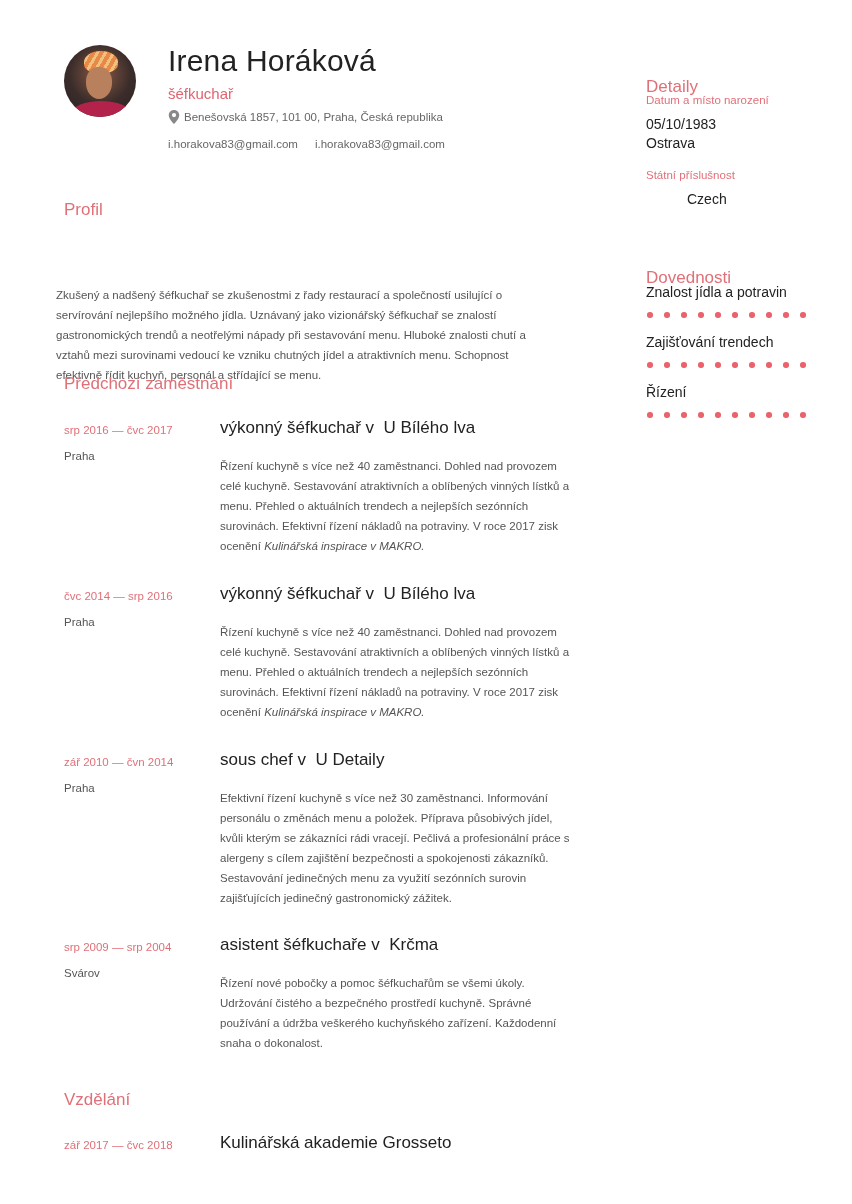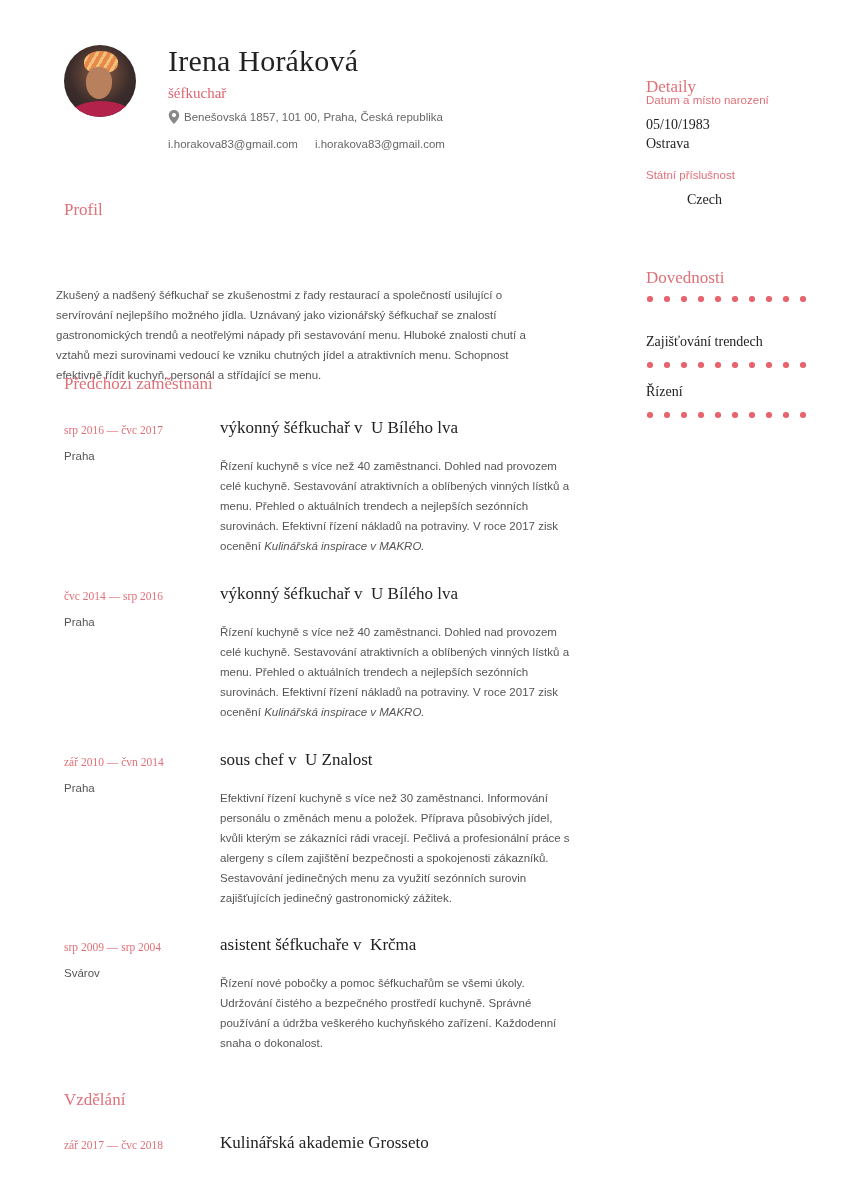--- a/index.html
+++ b/index.html
@@ -1,19 +1,19 @@
 <!DOCTYPE html>
 <html><head>
 <meta charset="utf-8">
 <style>
   * { box-sizing: border-box; margin: 0; padding: 0; }
   html, body { width: 852px; height: 1204px; background: #ffffff; overflow: hidden; }
   body { position: relative; font-family: "Liberation Sans", sans-serif; color: #222; }
 
-  .serif { font-family: Liberation Serif, serif; }
+  .serif { font-family: Liberation Sans, sans-serif; }
   .sans { font-family: Liberation Sans, sans-serif; }
 
   
   .avatar {
     position: absolute; left: 64px; top: 45px; width: 72px; height: 72px;
     border-radius: 50%; overflow: hidden;
     background: radial-gradient(circle at 50% 40%, #8a5a45 0%, #3a2c2a 55%, #2a2424 100%);
   }
   .avatar .turban {
     position: absolute; left: 20px; top: 6px; width: 34px; height: 22px;
@@ -120,21 +120,21 @@
 <div class="job" style="top:584px;">
   <div class="dates serif">čvc 2014 — srp 2016</div>
   <div class="city sans">Praha</div>
   <div class="role serif">výkonný šéfkuchař v  U Bílého lva</div>
   <div class="desc sans"><span>Řízení kuchyně s více než 40 zaměstnanci. Dohled nad provozem celé kuchyně.  Sestavování atraktivních a oblíbených vinných lístků a menu. Přehled o aktuálních trendech a nejlepších sezónních surovinách. Efektivní řízení nákladů na potraviny. V roce 2017 zisk ocenění </span><em>Kulinářská inspirace v MAKRO.</em></div>
 </div>
 
 <div class="job" style="top:750px;">
   <div class="dates serif">zář 2010 — čvn 2014</div>
   <div class="city sans">Praha</div>
-  <div class="role serif">sous chef v  U Znalost</div>
+  <div class="role serif">sous chef v  U Detaily</div>
   <div class="desc sans"><span>Efektivní řízení kuchyně s více než 30 zaměstnanci. Informování personálu o změnách menu a položek. Příprava působivých jídel, kvůli kterým se zákazníci rádi vracejí.  Pečlivá a profesionální práce s alergeny s cílem zajištění bezpečnosti a spokojenosti zákazníků. Sestavování jedinečných menu za využití sezónních surovin zajišťujících jedinečný gastronomický zážitek.</span></div>
 </div>
 
 <div class="job" style="top:935px;">
   <div class="dates serif">srp 2009 — srp 2004</div>
   <div class="city sans">Svárov</div>
   <div class="role serif">asistent šéfkuchaře v  Krčma</div>
   <div class="desc sans"><span>Řízení nové pobočky a pomoc šéfkuchařům se všemi úkoly. Udržování čistého a bezpečného prostředí kuchyně.  Správné používání a údržba veškerého kuchyňského zařízení. Každodenní snaha o dokonalost.</span></div>
 </div>
 
@@ -147,20 +147,21 @@
 <div class="side-heading serif" style="top:53px;">Detaily</div>
 <div class="side-label sans" style="top:94px;">Datum a místo narození</div>
 <div class="side-value serif" style="top:115px;">05/10/1983</div>
 <div class="side-value serif" style="top:134px;">Ostrava</div>
 <div class="side-label sans" style="top:169px;">Státní příslušnost</div>
 <div class="side-value serif" style="top:190px;margin-left:41px;">Czech</div>
 
 <div class="side-heading serif" style="top:244px;">Dovednosti</div>
 
 <div class="skill" style="top:284px;">
+  <div class="skill-name serif">Znalost jídla a potravin</div>
   <div class="dots">
     <span class="dot"></span>
       <span class="dot"></span>
       <span class="dot"></span>
       <span class="dot"></span>
       <span class="dot"></span>
       <span class="dot"></span>
       <span class="dot"></span>
       <span class="dot"></span>
       <span class="dot"></span>

